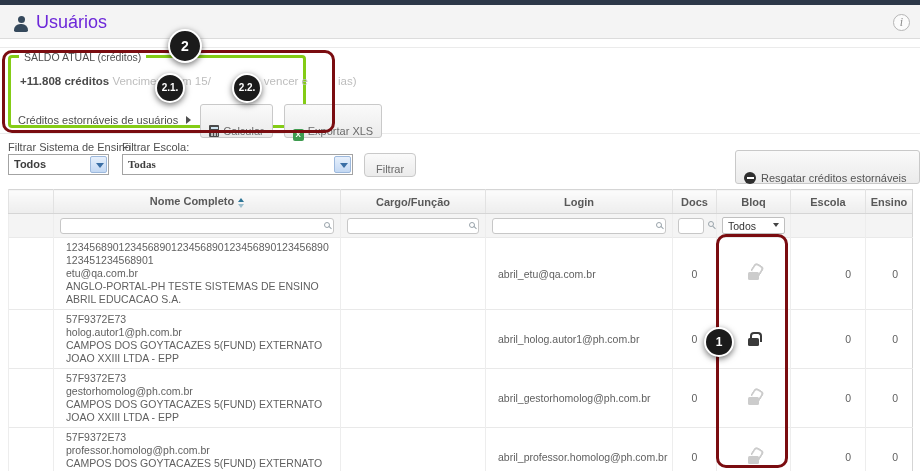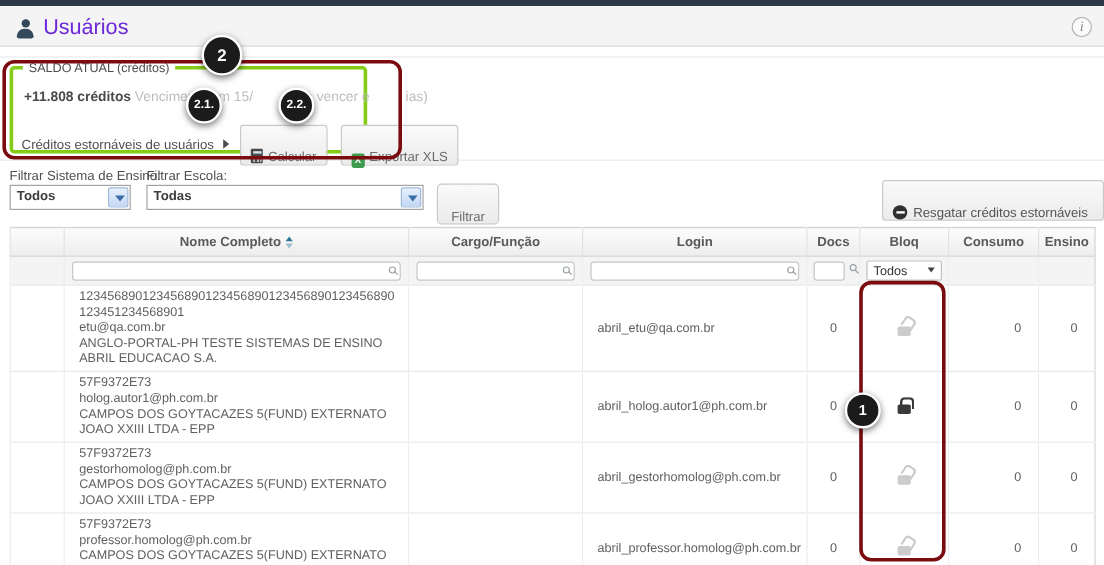--- a/index.html
+++ b/index.html
@@ -41,25 +41,25 @@
     background:repeating-linear-gradient(90deg,#bbb 0 1.5px,transparent 1.5px 3px); }
   .xls-icon { display:inline-block; width:11px; height:12px; background:#3e9b4f; border-radius:2px; color:#fff; font-size:8px; font-weight:bold;
     text-align:center; line-height:12px; position:relative; top:2px; margin-right:4px; }
 
   
   .flabel { position:absolute; font-size:11px; color:#4f4f4f; }
   .lbl-sistema { left:8px; top:141px; }
   .lbl-escola { left:122px; top:141px; }
   .xpsel { position:absolute; top:154px; height:21px; border:1px solid #a3a3a3; background:#fff; font-size:11px; color:#333; }
   .sel-sistema { left:8px; width:101px; }
-  .sel-escola { left:122px; width:231px; }
+  .sel-escola { left:122px; width:231px;font-family:Liberation Serif, serif; }
   .xpsel .val { position:absolute; left:5px; top:3px; font-weight:bold; color:#3d3d3d; }
   .arrowbox { position:absolute; right:1px; top:1px; width:17px; height:17px; background:linear-gradient(#e7f0fc,#c3d8f3); border:1px solid #9db9dd; border-radius:2px; }
   .xarrow { position:absolute; left:4.5px; top:6px; width:0; height:0; border-top:5px solid #3a6ea5; border-left:4px solid transparent; border-right:4px solid transparent; }
-  .btn-filtrar { position:absolute; left:364px; top:153px; height:24px; line-height:22px; padding:16px 11px; border-radius:4px; }
+  .btn-filtrar { position:absolute; left:364px; top:153px; height:24px; line-height:22px; padding:4px 11px; border-radius:4px; }
   .btn-resgatar { position:absolute; left:735px; top:150px; height:25px; line-height:23px; border-radius:3px; color:#555; }
   .minus-circle { display:inline-block; width:12px; height:12px; border-radius:50%; background:#2f2f2f; position:relative; top:2px; margin-right:5px; }
   .minus-circle::before { content:''; position:absolute; left:2.5px; top:5px; width:7px; height:2px; background:#fff; }
 
   
   .grid { position:absolute; left:8px; top:189px; width:904px; border:1px solid #d5d5d5; border-collapse:collapse; table-layout:fixed; background:#fff; }
   .grid th { height:24px; background:linear-gradient(#fcfcfc,#ededed); border-bottom:1px solid #d5d5d5; border-left:1px solid #e2e2e2;
     font-size:11px; font-weight:bold; color:#595959; text-align:center; }
   .grid td { border-left:1px solid #ededed; border-top:1px solid #e9e9e9; vertical-align:middle; font-size:10.5px; color:#5f5f5f; }
   .grid .frow td { height:23px; background:#f4f4f4; border-top:none; }
@@ -161,21 +161,21 @@
       <col style="width:47px">
   </colgroup>
   <tbody>
       <tr>
     <th></th>
     <th><span>Nome Completo</span><span class="sort"><i class="up"></i><i class="dn"></i></span></th>
     <th><span>Cargo/Função</span></th>
     <th><span>Login</span></th>
     <th><span>Docs</span></th>
     <th><span>Bloq</span></th>
-    <th><span>Consumo</span></th>
+    <th><span>Escola</span></th>
     <th><span>Ensino</span></th>
   </tr>
   <tr class="frow">
     <td></td>
     <td>
           <span class="searchwrap"><input style=""><span class="mag"></span></span>
         </td>
     <td>
           <span class="searchwrap"><input style=""><span class="mag"></span></span>
         </td>

